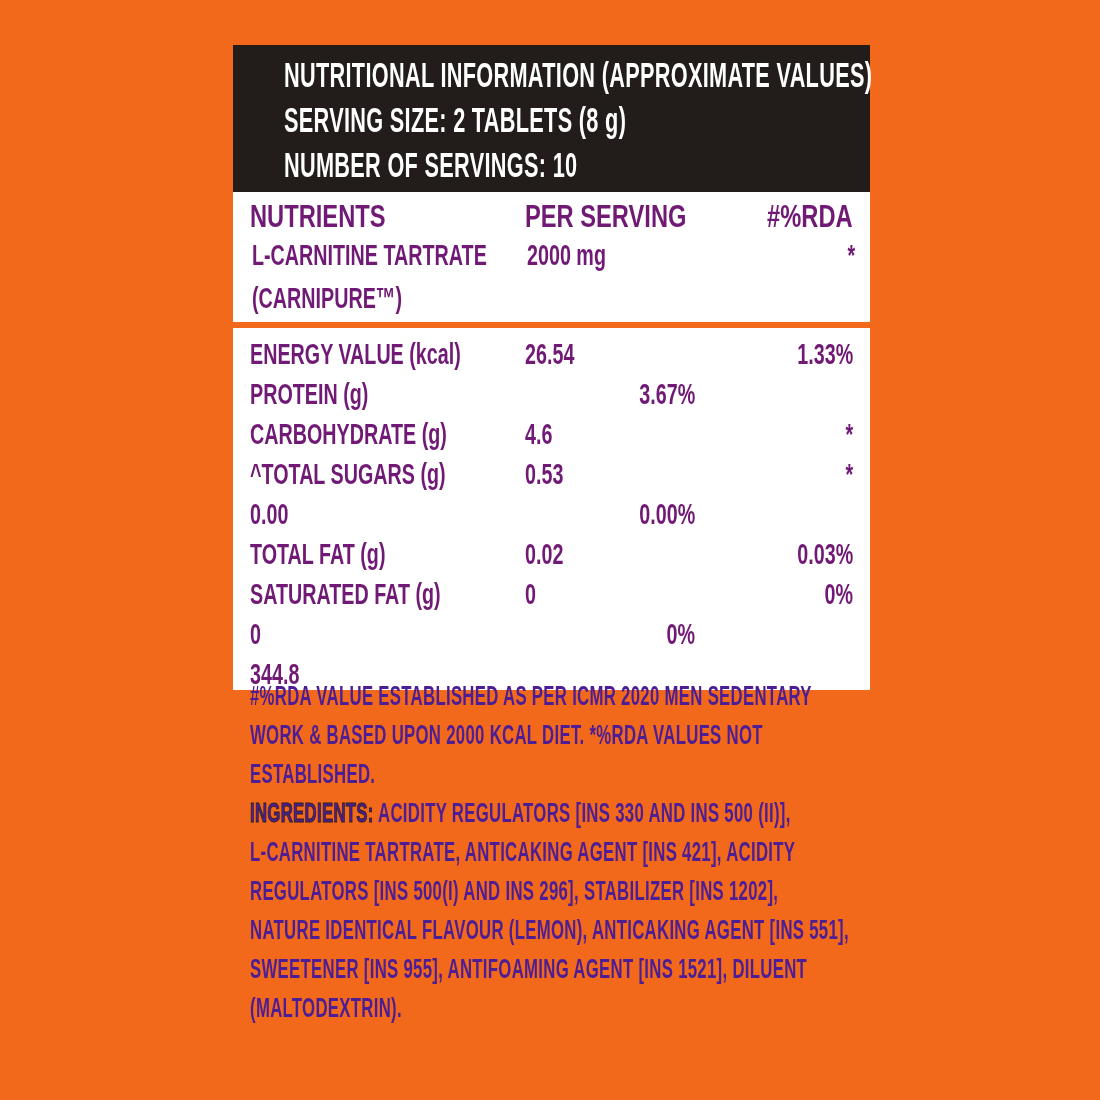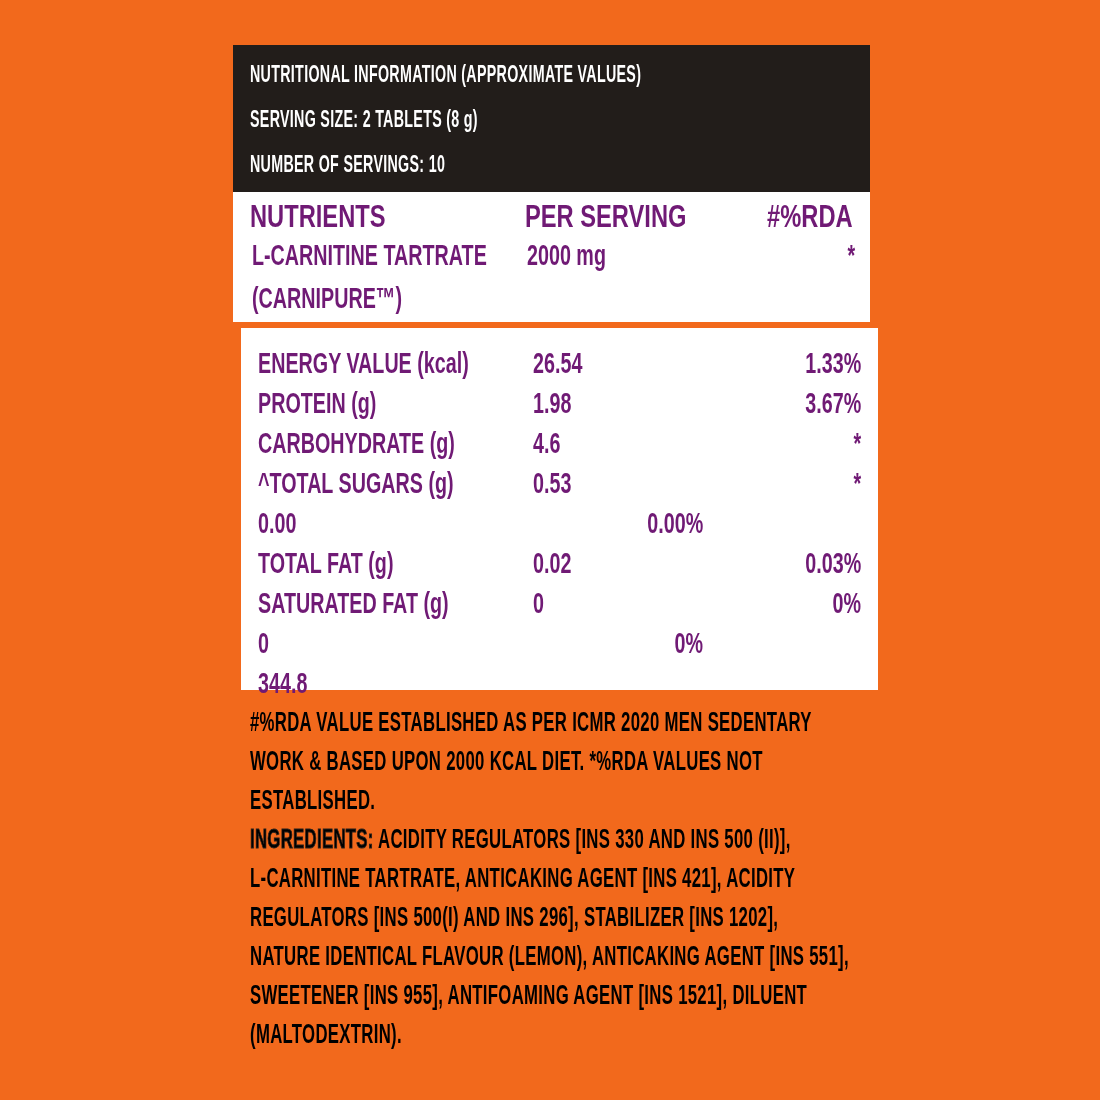--- a/index.html
+++ b/index.html
@@ -38,55 +38,56 @@
     top: 45px;
     width: 637px;
     height: 147px;
     background: #221D1A;
     color: #FFFFFF;
     padding: 7px 0 0 17px;
     box-sizing: border-box;
   }
   .blackbox .line {
     line-height: 45px;
-    font-size: 23px;
+    font-size: 35px;
     letter-spacing: 0.5px;
+    margin-left: 34px;
   }
   
   .panel {
     position: absolute;
     left: 233px;
     width: 637px;
     background: #FFFFFF;
     color: #701a75;
     box-sizing: border-box;
   }
   .panel-top { top: 192px; height: 130px; padding-top: 6px; }
-  .panel-bottom { top: 328px; height: 362px; padding-top: 15px; margin-left: 8px; }
+  .panel-bottom { top: 328px; height: 362px; padding-top: 6px; }
   .trow {
     display: grid;
     grid-template-columns: 275px 170px 158px;
     padding: 0 17px;
     align-items: center;
   }
   .head-row { height: 36px; font-size: 32px; }
   .head-row .cx, .head-row .cx-r { transform: scaleX(0.74); }
   .data-row { height: 40px; font-size: 29px; }
   .data-row .cx, .data-row .cx-r { transform: scaleX(0.68); }
   .hl-row { font-size: 29px; align-items: start; padding-left: 19px; }
   .hl-row .cx, .hl-row .cx-r { transform: scaleX(0.68); line-height: 43px; }
   .hl-row .col3 .cx-r { line-height: 43px; }
   .col3 { text-align: center; display: flex; justify-content: flex-end; }
   
   .notes {
     position: absolute;
     left: 250px;
-    top: 703px;
+    top: 677px;
     width: 620px;
-    color: #000000;
+    color: #4c1d95;
   }
   .note-block {
     font-size: 27px;
     line-height: 39px;
     white-space: pre;
     transform: scaleX(0.62);
     transform-origin: left top;
     letter-spacing: 0.5px;
   }
   .heavy {
@@ -125,21 +126,20 @@
   <div class="panel panel-bottom">
     <div class="trow data-row">
       <div><span class="cx">ENERGY VALUE (kcal)</span></div>
       <div><span class="cx">26.54</span></div>
       <div class="col3">
           <span class="cx-r">1.33%</span>
         </div>
     </div>
     <div class="trow data-row">
       <div><span class="cx">PROTEIN (g)</span></div>
-      <div><span class="cx">1.98</span></div>
       <div class="col3">
           <span class="cx-r">3.67%</span>
         </div>
     </div>
     <div class="trow data-row">
       <div><span class="cx">CARBOHYDRATE (g)</span></div>
       <div><span class="cx">4.6</span></div>
       <div class="col3">
           <span class="cx-r">*</span>
         </div>

